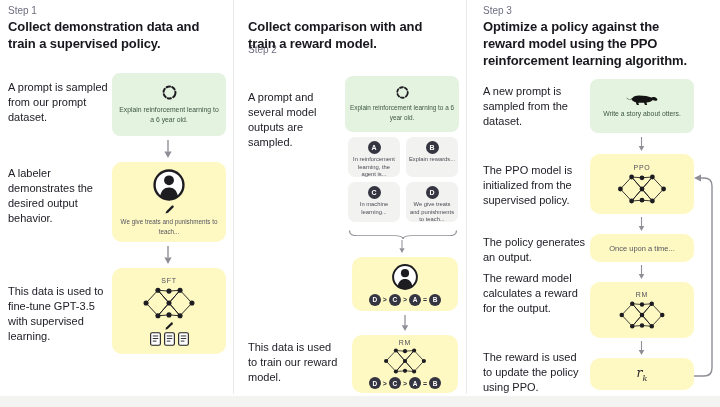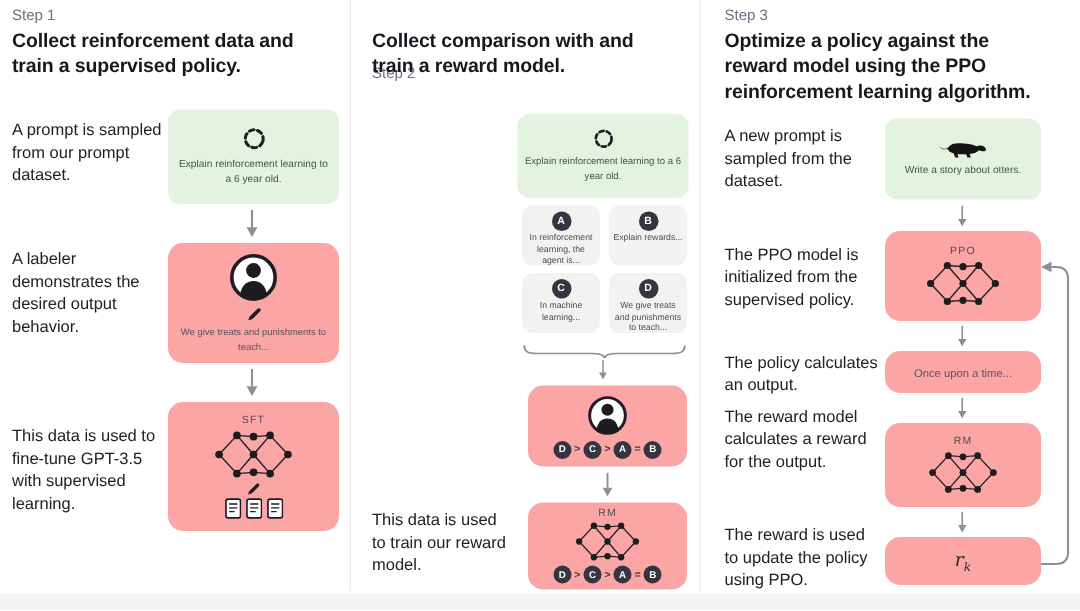--- a/index.html
+++ b/index.html
@@ -10,21 +10,21 @@
   }
   .divider { position:absolute; top:0; width:1px; height:394px; background:#ebebe9; }
   .bottom-band { position:absolute; left:0; top:396px; width:720px; height:11px; background:#f3f3f1; }
 
   .abs { position:absolute; }
   .step-label { font-size:10px; color:#6e6e80; }
   .col-title { font-size:13px; font-weight:bold; color:#17171d; line-height:1.3; letter-spacing:-0.1px; }
   .row-label { font-size:11px; color:#202028; line-height:1.36; }
 
   .box-green { background:#e4f2e0; border-radius:8px; display:flex; flex-direction:column; align-items:center; justify-content:center; }
-  .box-gray  { background:#fca5a5; border-radius:10px; display:flex; flex-direction:column; align-items:center; }
+  .box-gray  { background:#fef9c3; border-radius:10px; display:flex; flex-direction:column; align-items:center; }
 
   .gbox-text { font-size:6.8px; color:#3f5a45; text-align:center; line-height:1.5; margin-top:4px; width:92%; }
   .tiny-text { font-size:6.3px; color:#55555e; text-align:center; line-height:1.45; }
   .box-title { font-size:7px; color:#4f4f58; letter-spacing:0.8px; }
 
   .opt-grid { display:grid; grid-template-columns:52px 52px; grid-auto-rows:40px; column-gap:6px; row-gap:5px; }
   .opt { background:#f2f2f0; border-radius:7px; display:flex; flex-direction:column; align-items:center; justify-content:flex-start; padding-top:4px; }
   .chip { width:13px; height:13px; border-radius:50%; background:#343541; color:#fff; font-size:7px; font-weight:bold;
           display:flex; align-items:center; justify-content:center; flex:0 0 auto; }
   .opt-text { font-size:5.8px; color:#4b4b55; text-align:center; line-height:1.3; margin-top:2px; width:92%; }
@@ -88,21 +88,21 @@
   </defs>
 </svg>
 
 <div id="stage">
 
   <div class="divider abs" style="left:233px;"></div>
   <div class="divider abs" style="left:466px;"></div>
   <div class="bottom-band"></div>
 
   <div class="abs step-label" style="left:8px; top:5px;">Step 1</div>
-  <div class="abs col-title" style="left:8px; top:19px; width:198px;">Collect reinforcement data and train a supervised policy.</div>
+  <div class="abs col-title" style="left:8px; top:19px; width:198px;">Collect demonstration data and train a supervised policy.</div>
 
   <div class="abs row-label" style="left:8px; top:80px; width:100px;">A prompt is sampled from our prompt dataset.</div>
   <div class="abs box-green" style="left:112px; top:73px; width:114px; height:63px;">
     <svg class="icon" width="17" height="17">
         <use href="#sym-sample"></use>
       </svg>
     <div class="gbox-text">Explain reinforcement learning to a 6 year old.</div>
   </div>
 
   <svg class="abs icon" style="left:163px; top:140px;" width="10" height="18">
@@ -142,20 +142,21 @@
         </svg>
       <svg class="icon" width="11" height="14">
           <use href="#sym-doc"></use>
         </svg>
     </div>
   </div>
 
   <div class="abs step-label" style="left:248px; top:5px;margin-top:39px;">Step 2</div>
   <div class="abs col-title" style="left:248px; top:19px; width:205px;">Collect comparison with and train a reward model.</div>
 
+  <div class="abs row-label" style="left:248px; top:90px; width:92px;">A prompt and several model outputs are sampled.</div>
   <div class="abs box-green" style="left:345px; top:76px; width:114px; height:56px;">
     <svg class="icon" width="15" height="15">
         <use href="#sym-sample"></use>
       </svg>
     <div class="gbox-text" style="font-size:6.4px; margin-top:3px;">Explain reinforcement learning to a 6 year old.</div>
   </div>
 
   <div class="abs opt-grid" style="left:348px; top:137px;">
     <div class="opt">
       <span class="chip">A</span>
@@ -238,21 +239,21 @@
     <div class="box-title">PPO</div>
     <svg class="icon" style="margin-top:2px;" width="50" height="32">
         <use href="#sym-net"></use>
       </svg>
   </div>
 
   <svg class="abs icon" style="left:637px; top:217px;" width="9" height="14">
       <use href="#sym-arrow"></use>
     </svg>
 
-  <div class="abs row-label" style="left:483px; top:235px; width:106px;">The policy calculates an output.</div>
+  <div class="abs row-label" style="left:483px; top:235px; width:106px;">The policy generates an output.</div>
   <div class="abs box-gray" style="left:590px; top:234px; width:104px; height:28px; justify-content:center;">
     <div class="out-text">Once upon a time...</div>
   </div>
 
   <svg class="abs icon" style="left:637px; top:265px;" width="9" height="14">
       <use href="#sym-arrow"></use>
     </svg>
 
   <div class="abs row-label" style="left:483px; top:271px; width:102px;">The reward model calculates a reward for the output.</div>
   <div class="abs box-gray" style="left:590px; top:282px; width:104px; height:56px; justify-content:center;">

